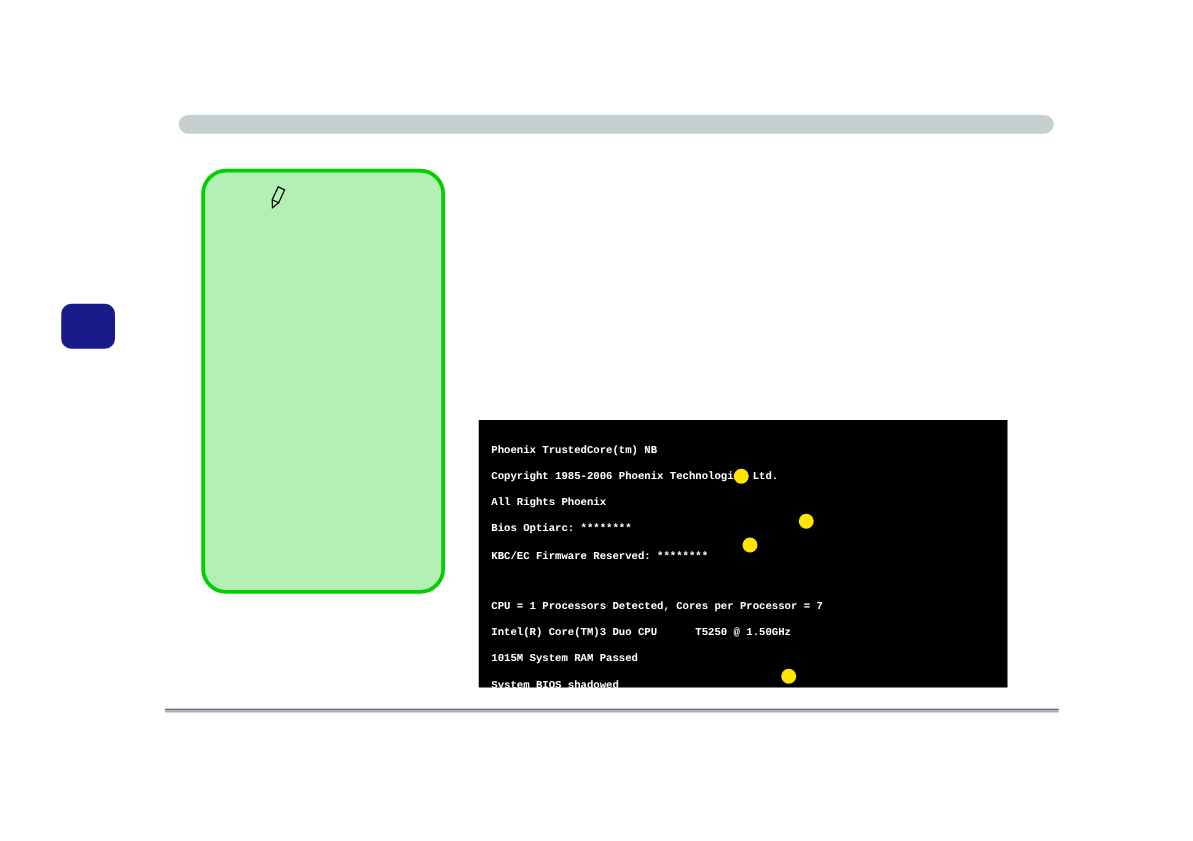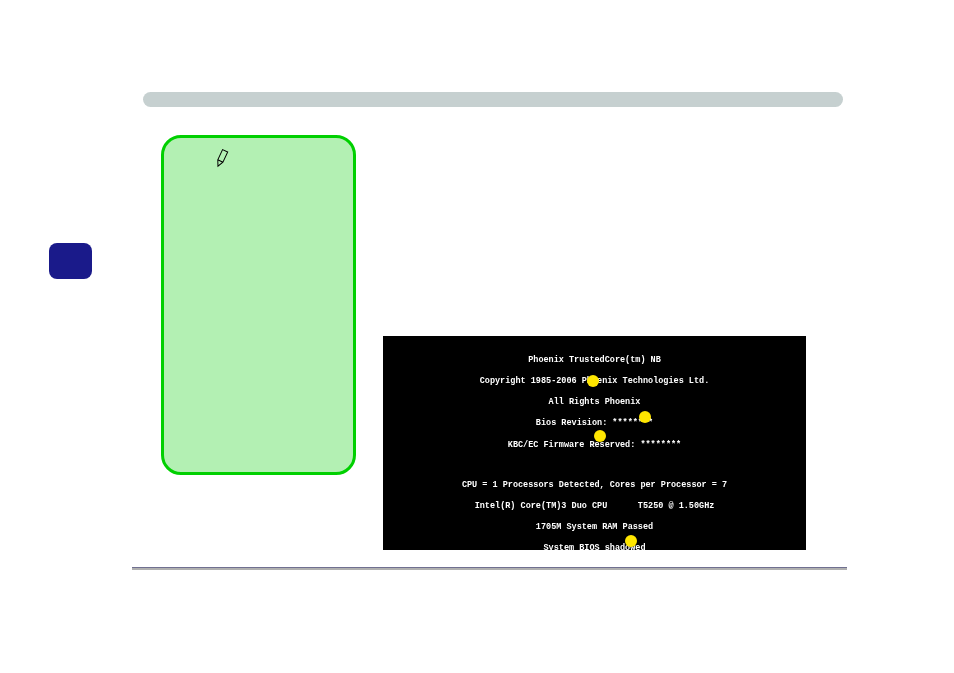--- a/index.html
+++ b/index.html
@@ -52,21 +52,20 @@
       width: 423px;
       height: 214px;
       background: #000;
       color: #fff;
       font-family: 'Courier New', monospace;
       font-size: 8.5px;
       font-weight: bold;
       padding: 8px 10px;
       line-height: 1.25;
       white-space: pre;
-      text-align: center;
     }
 
     .bios-line { position: relative; }
 
     .dot1 { position: absolute; top: 375px; left: 587px; width: 12px; height: 12px; background: #ffe600; border-radius: 50%; }
     .dot2 { position: absolute; top: 411px; left: 639px; width: 12px; height: 12px; background: #ffe600; border-radius: 50%; }
     .dot3 { position: absolute; top: 430px; left: 594px; width: 12px; height: 12px; background: #ffe600; border-radius: 50%; }
     .dot4 { position: absolute; top: 535px; left: 625px; width: 12px; height: 12px; background: #ffe600; border-radius: 50%; }
 
     .footer-line {
@@ -94,26 +93,26 @@
     <svg width="18" height="18" viewBox="0 0 18 18">
       <path d="M2 16 L4 10 L12 2 L16 6 L8 14 L2 16 Z M4 10 L8 14" stroke="#000" stroke-width="1" fill="none"></path>
     </svg>
   </span>
 </div>
 
 <div class="bios-box">
 <div class="bios-line">Phoenix TrustedCore(tm) NB</div>
 <div class="bios-line">Copyright 1985-2006 Phoenix Technologies Ltd.</div>
 <div class="bios-line">All Rights Phoenix</div>
-<div class="bios-line">Bios Revision: ********</div>
+<div class="bios-line">Bios Optiarc: ********</div>
 <div class="bios-line">KBC/EC Firmware Reserved: ********</div>
 <div class="bios-gap"></div>
 <div class="bios-line">CPU = 1 Processors Detected, Cores per Processor = 7</div>
 <div class="bios-line"><span>Intel(R) Core(TM)3 Duo CPU</span>      <span>T5250 @ 1.50GHz</span></div>
-<div class="bios-line">1705M System RAM Passed</div>
+<div class="bios-line">1015M System RAM Passed</div>
 <div class="bios-line">System BIOS shadowed</div>
 <div class="bios-line">Video BIOS shadowed</div>
 <div class="bios-line">Fixed Disk 0: FUJITSU MHW2100BH</div>
 <div class="bios-line">ATAPI CD-ROM: Optiarc DVD RW AD-7530B</div>
 <div class="bios-line">Mouse intialized</div>
 <div class="bios-big-gap"></div>
 
 </div>
 
 <div class="dot1"></div>

